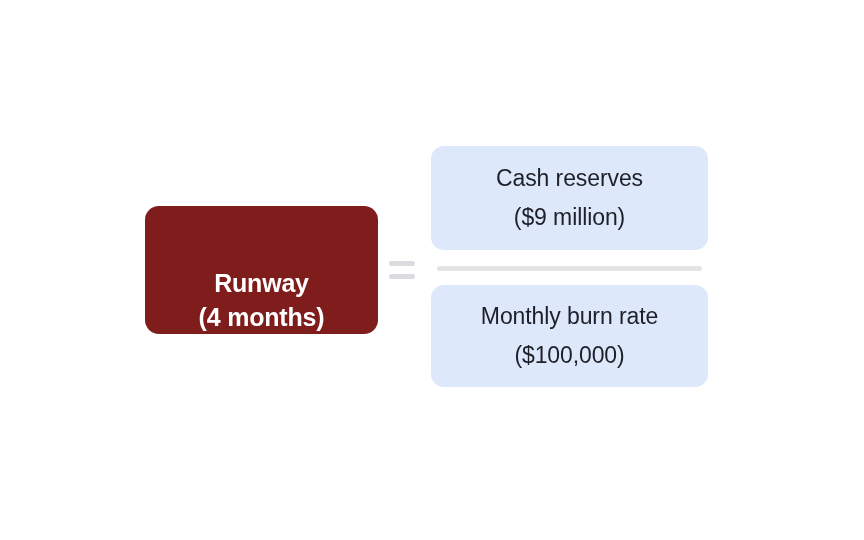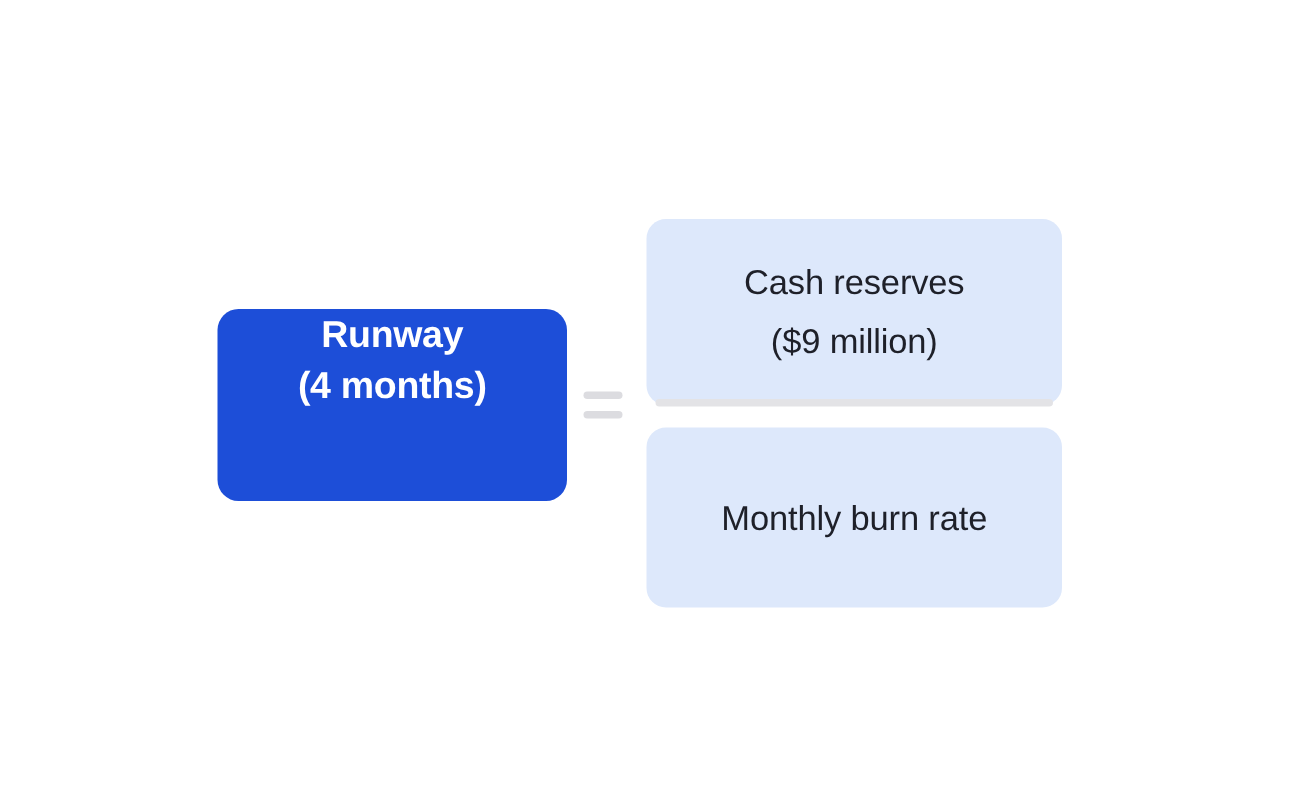--- a/index.html
+++ b/index.html
@@ -24,26 +24,26 @@
     height: 540px;
   }
 
   
   .result-node {
     position: absolute;
     left: 145px;
     top: 206px;
     width: 233px;
     height: 128px;
-    background: #1d4ed8;
+    background: #7f1d1d;
     border-radius: 14px;
     display: flex;
     flex-direction: column;
     align-items: center;
-    justify-content: flex-start;
+    justify-content: flex-end;
     box-sizing: border-box;
     padding: 0 10px;
   }
   .result-line {
     color: #ffffff;
     font-size: 25px;
     font-weight: 700;
     line-height: 1.36;
     letter-spacing: -0.2px;
     text-align: center;
@@ -85,25 +85,25 @@
     border-radius: 13px;
     display: flex;
     flex-direction: column;
     align-items: center;
     justify-content: center;
     box-sizing: border-box;
     padding: 0 10px;
   }
   .term-node.numerator {
     top: 0;
-    height: 124px;
+    height: 104px;
   }
   .term-node.denominator {
     top: 139px;
-    height: 120px;
+    height: 102px;
     align-items: center;
   }
   .term-line {
     color: #1e2029;
     font-size: 23px;
     font-weight: 400;
     line-height: 1.68;
     letter-spacing: -0.1px;
     text-align: center;
     white-space: nowrap;
@@ -138,16 +138,17 @@
 
     <div class="term-node numerator">
       <div class="term-line">Cash reserves</div>
       <div class="term-line">($9 million)</div>
     </div>
 
     <div class="fraction-bar"></div>
 
     <div class="term-node denominator">
       <div class="term-line">Monthly burn rate</div>
+      <div class="term-line">($100,000)</div>
     </div>
 
   </div>
 </div>
 
 </body></html>

